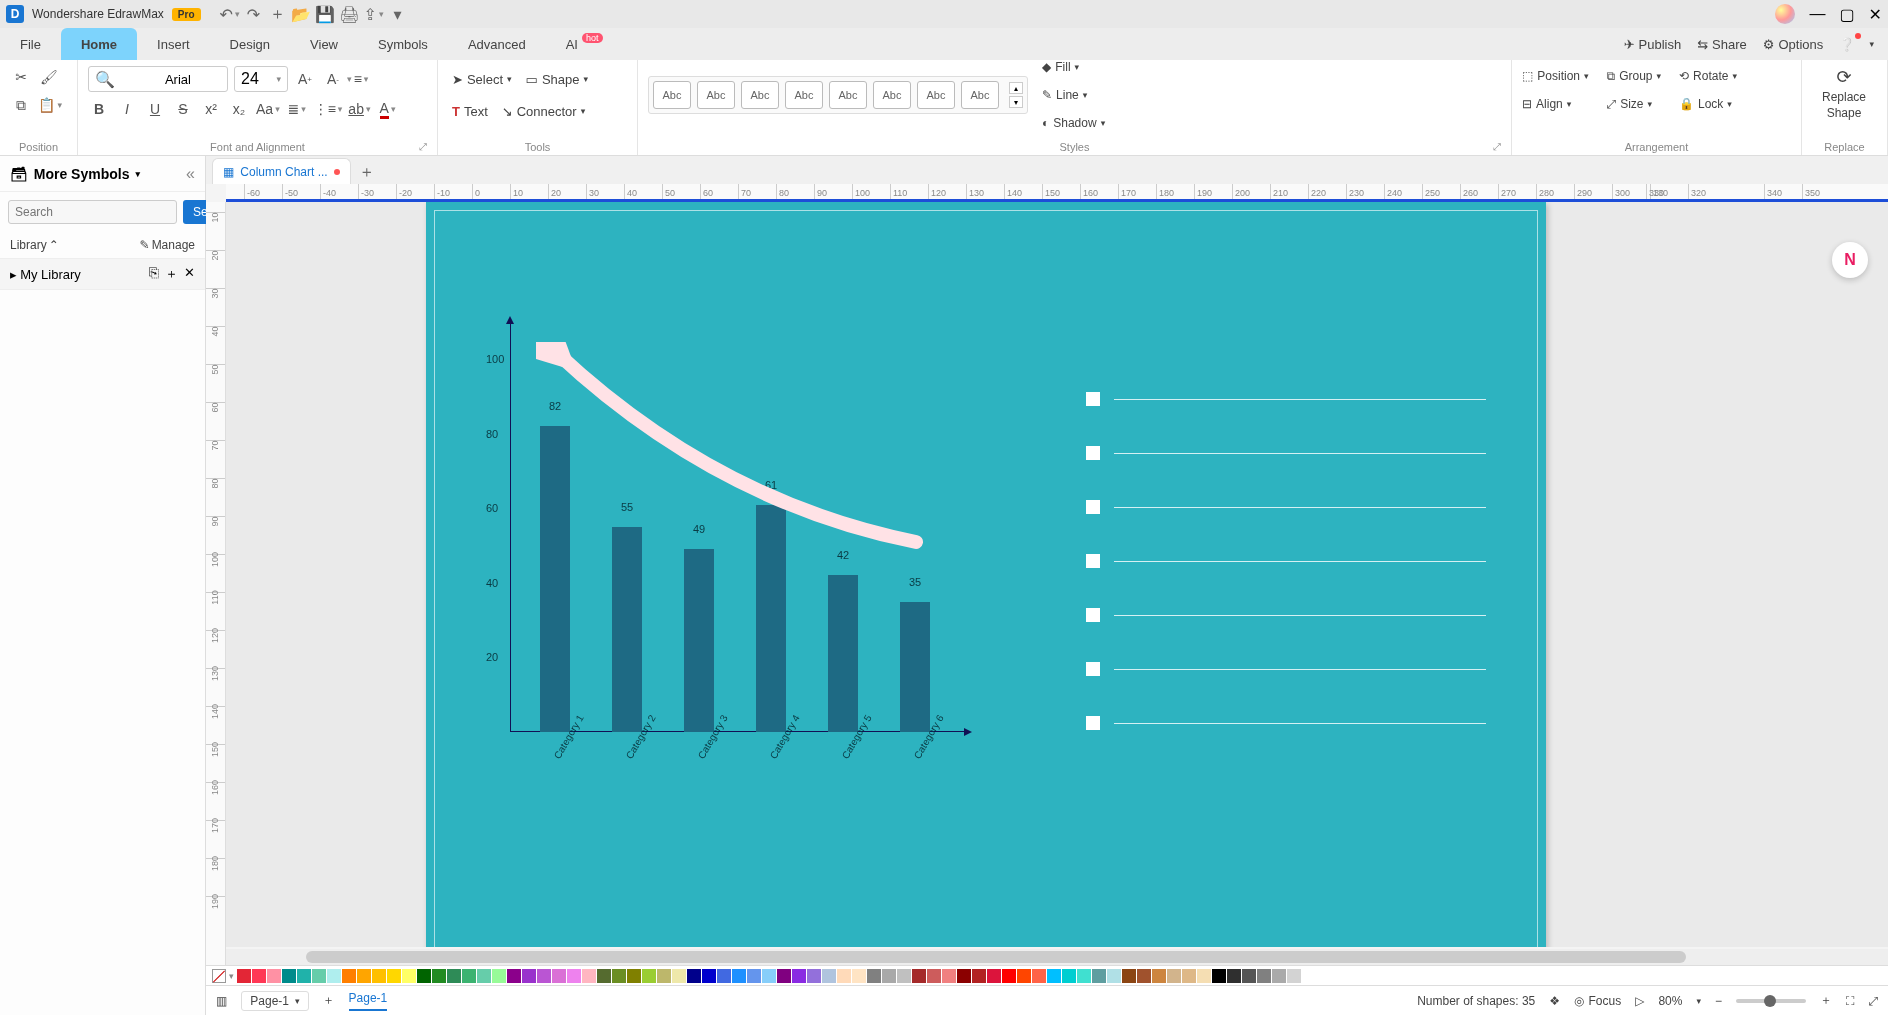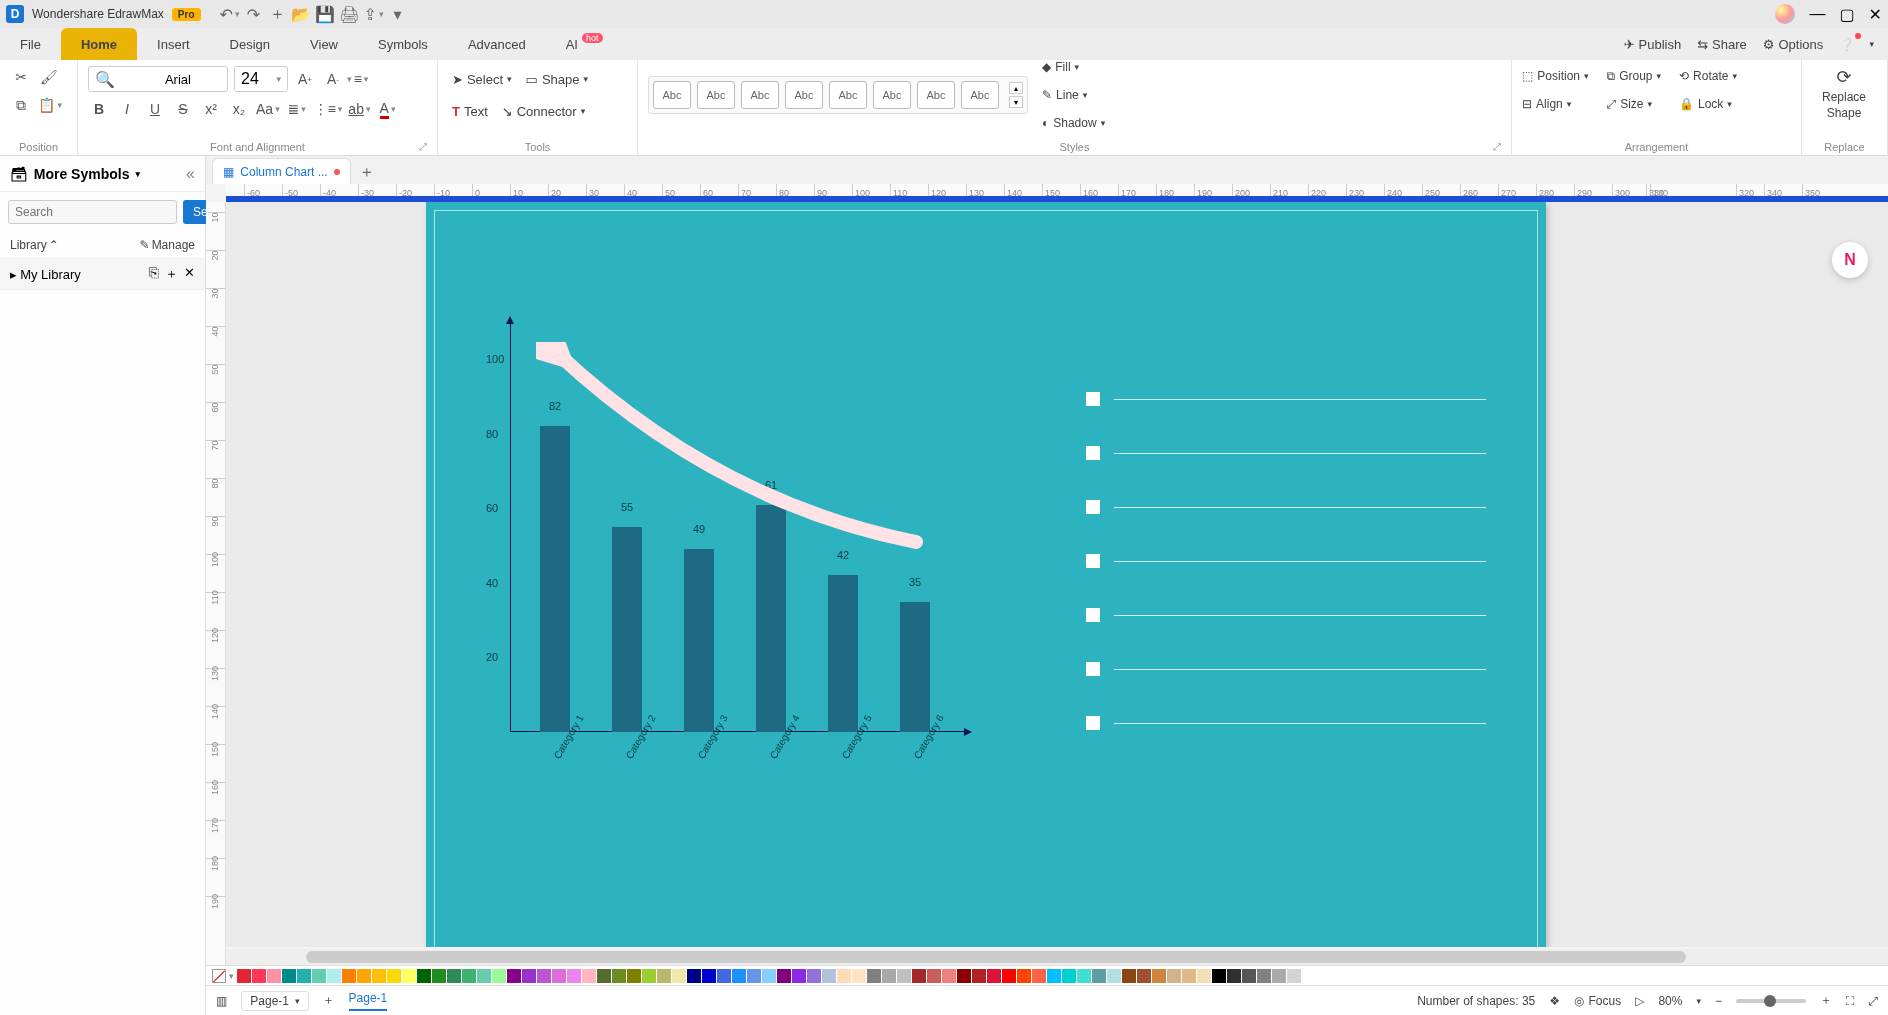--- a/index.html
+++ b/index.html
@@ -12,21 +12,21 @@
 .titlebar .pro { background: #ffb300; color: #333; font-size: 10px; font-weight: bold; padding: 1px 6px; border-radius: 3px; }
 .titlebar .qat { display:flex; gap:10px; margin-left:14px; align-items:center;}
 .titlebar .qat .ic { width:14px; height:14px; color:#666; cursor:pointer; display:flex; align-items:center; justify-content:center;}
 .titlebar .spacer { flex:1; }
 .titlebar .winbtns { display:flex; gap:14px; align-items:center;}
 .titlebar .avatar { width:20px; height:20px; border-radius:50%; background: radial-gradient(circle at 30% 30%, #ff9, #f99, #9cf); }
 
 
 .menubar { height: 32px; background:#ededed; display:flex; align-items:center; }
 .menubar .tab { padding: 0 20px; height:100%; display:flex; align-items:center; font-size:13px; color:#444; cursor:pointer; position:relative;}
-.menubar .tab.active { background:#eab308; font-weight:600; border-radius:6px 6px 0 0;}
+.menubar .tab.active { background:#7dd3fc; font-weight:600; border-radius:6px 6px 0 0;}
 .menubar .hot { background:#ff5370; color:#fff; font-size:9px; padding:0 4px; border-radius:6px; margin-left:4px; position:relative; top:-6px;}
 .menubar .right { margin-left:auto; display:flex; gap:16px; padding-right:14px; align-items:center;}
 .menubar .right .rbtn { display:flex; align-items:center; gap:4px; font-size:13px; color:#444; cursor:pointer;}
 .menubar .right .dot { width:6px; height:6px; background:#f44; border-radius:50%; position:relative; top:-8px; left:-4px;}
 
 
 .ribbon { height: 96px; background:#fff; border-bottom:1px solid #ddd; display:flex; }
 .rgroup { border-right:1px solid #e5e5e5; padding: 6px 10px 2px; display:flex; flex-direction:column; justify-content:space-between;}
 .rgroup .rows { display:flex; flex-direction:column; gap:6px;}
 .rgroup .row { display:flex; gap:6px; align-items:center;}
@@ -64,21 +64,21 @@
 .lp-drop { margin:10px; border:1px dotted #ccc; border-radius:4px; height:72px; display:flex; align-items:center; justify-content:center; text-align:center; font-size:12px; color:#999; padding:6px;}
 
 
 .canvaswrap { flex:1; display:flex; flex-direction:column; position:relative; background:#f4f4f4;}
 .doctabs { height:28px; background:#f0f0f0; display:flex; align-items:flex-end; padding-left:6px; gap:4px;}
 .doctab { height:26px; background:#fff; border:1px solid #ddd; border-bottom:none; border-radius:6px 6px 0 0; padding:0 10px; display:flex; align-items:center; gap:6px; font-size:12px; color:#1976d2; cursor:pointer;}
 .doctab .mod { width:6px; height:6px; background:#f55; border-radius:50%;}
 .addtab { width:24px; height:24px; display:flex; align-items:center; justify-content:center; font-size:16px; color:#666; cursor:pointer;}
 
 .rulers-and-canvas { flex:1; position:relative; overflow:hidden;}
-.hruler { position:absolute; top:0; left:20px; right:0; height:18px; background:#fafafa; border-bottom:6px solid #1d4ed8; font-size:9px; color:#888; overflow:hidden;}
+.hruler { position:absolute; top:0; left:20px; right:0; height:18px; background:#fafafa; border-bottom:3px solid #1d4ed8; font-size:9px; color:#888; overflow:hidden;}
 .hruler .tick { position:absolute; top:0; height:100%; border-left:1px solid #ccc; padding-left:2px; line-height:18px;}
 .vruler { position:absolute; top:18px; left:0; width:20px; bottom:0; background:#fafafa; border-right:1px solid #ddd; font-size:9px; color:#888; overflow:hidden;}
 .vruler .tick { position:absolute; left:0; width:100%; border-top:1px solid #ccc; text-align:center; line-height:1;}
 .vruler .tick span { display:inline-block; transform: rotate(-90deg); transform-origin:center; font-size:9px;}
 
 .canvas { position:absolute; top:18px; left:20px; right:0; bottom:18px; overflow:hidden; background:#eaeaea;}
 .page { position:absolute; top:0; left:200px; width:1120px; height:760px; background:#2db3c0; box-shadow:2px 2px 6px rgba(0,0,0,.2);}
 .page .frame { position:absolute; inset:8px; border:1px solid rgba(255,255,255,.6);}
 
 .page-title { position:absolute; top:14px; left:50%; transform:translateX(-50%); color:#fff; font-size:28px; border:1px solid rgba(255,255,255,.7); padding:4px 60px; }
@@ -440,21 +440,21 @@
           <div class="tick" style="left: 1082px;">220</div>
           <div class="tick" style="left: 1120px;">230</div>
           <div class="tick" style="left: 1158px;">240</div>
           <div class="tick" style="left: 1196px;">250</div>
           <div class="tick" style="left: 1234px;">260</div>
           <div class="tick" style="left: 1272px;">270</div>
           <div class="tick" style="left: 1310px;">280</div>
           <div class="tick" style="left: 1348px;">290</div>
           <div class="tick" style="left: 1386px;">300</div>
           <div class="tick" style="left: 1424px;">130</div>
-          <div class="tick" style="left: 1510px;">320</div>
+          <div class="tick" style="left: 1462px;">320</div>
           <div class="tick" style="left: 1420px;">330</div>
           <div class="tick" style="left: 1538px;">340</div>
           <div class="tick" style="left: 1576px;">350</div>
         </div>
       <div class="vruler" id="vruler">
           <div class="tick" style="top: 10px;"><span>10</span></div>
           <div class="tick" style="top: 48px;"><span>20</span></div>
           <div class="tick" style="top: 86px;"><span>30</span></div>
           <div class="tick" style="top: 124px;"><span>40</span></div>
           <div class="tick" style="top: 162px;"><span>50</span></div>

